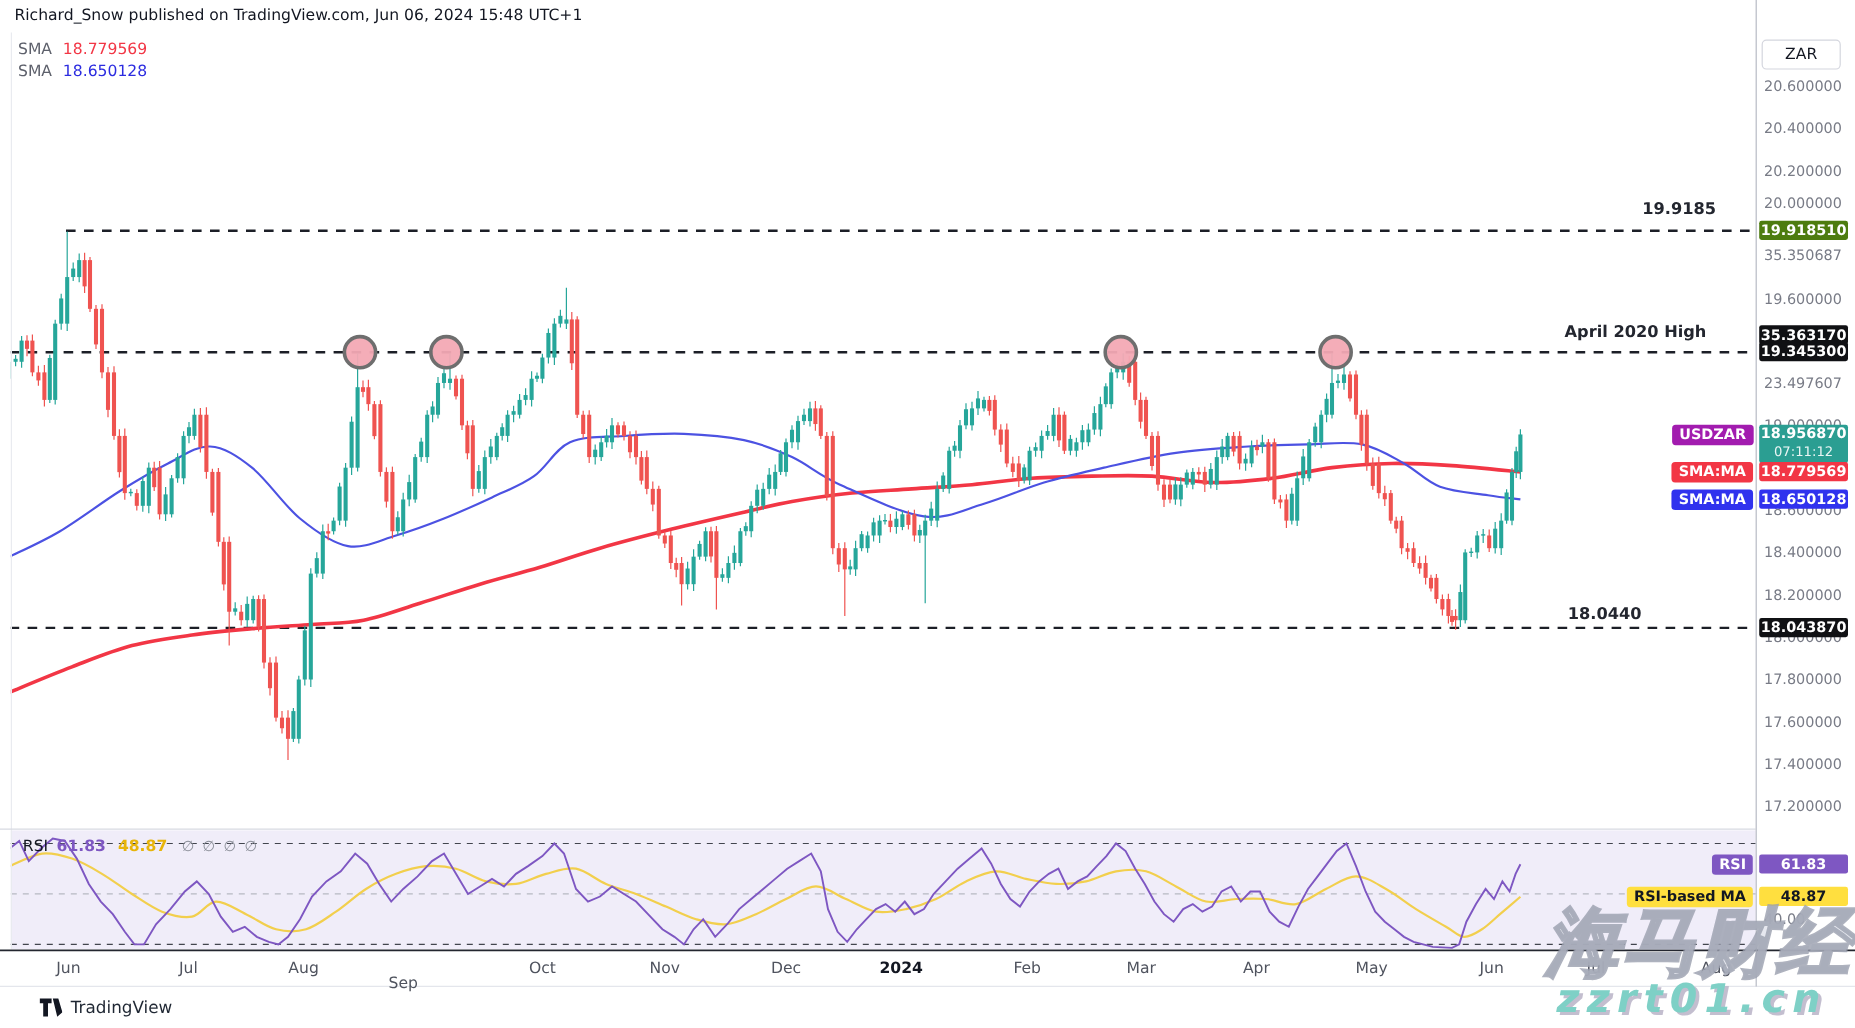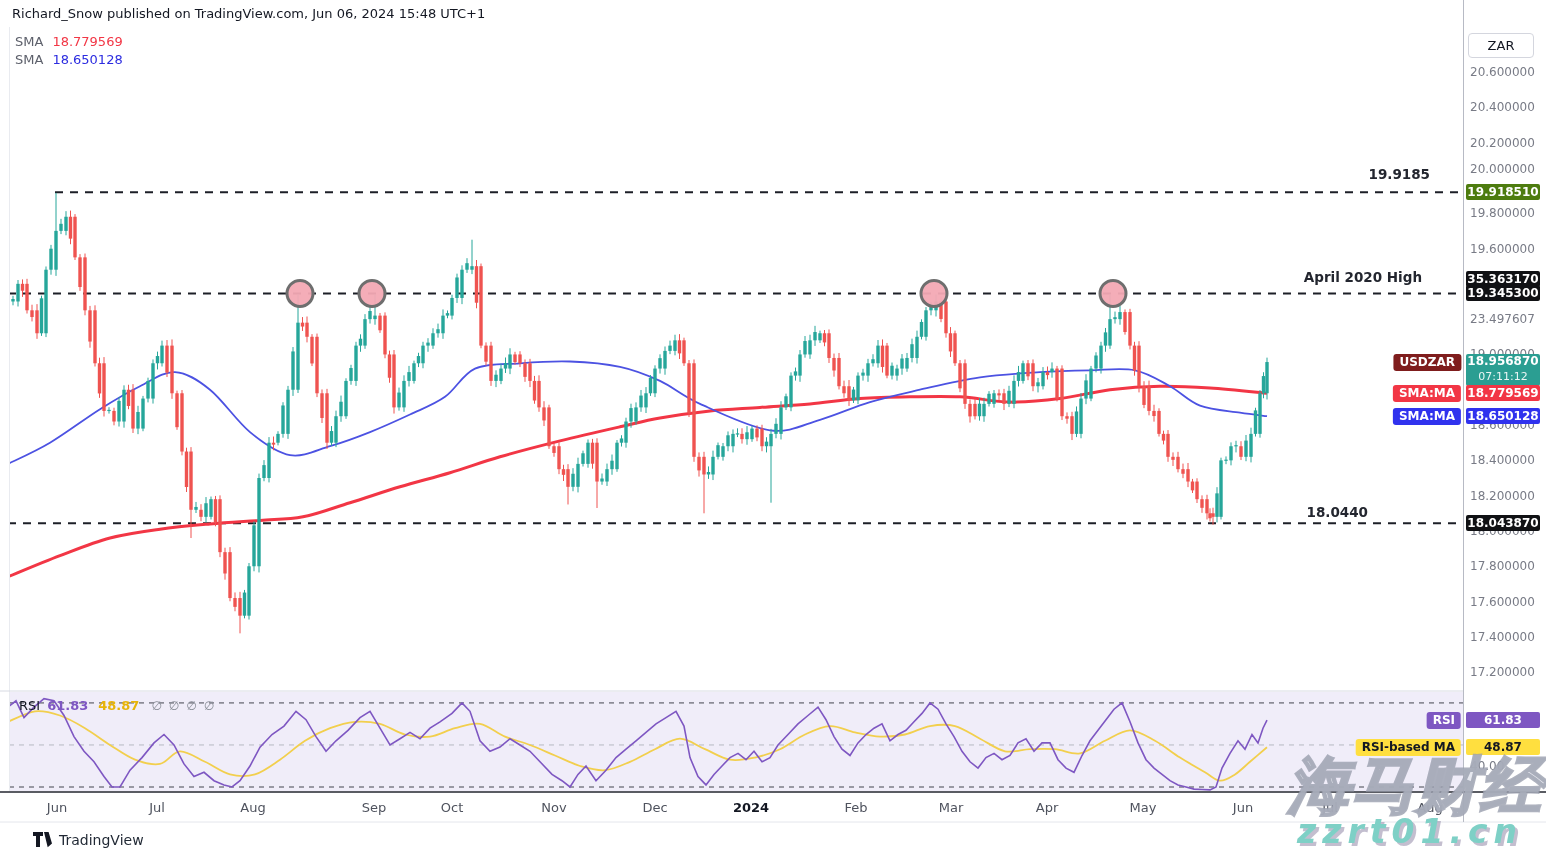--- a/index.html
+++ b/index.html
@@ -611,60 +611,60 @@
   <div id="level-labels">
       <div class="lvl" style="left: 1382px; top: 166px; margin-left: 48px;">19.9185</div>
       <div class="lvl" style="left: 1422px; top: 269px;">April 2020 High</div>
       <div class="lvl" style="left: 1368px; top: 504px;">18.0440</div>
     </div>
   <div id="price-ticks">
       <div class="tick" style="top: 65.012px;">20.600000</div>
       <div class="tick" style="top: 100.315px;">20.400000</div>
       <div class="tick" style="top: 135.619px;">20.200000</div>
       <div class="tick" style="top: 162px;">20.000000</div>
-      <div class="tick" style="top: 206.226px;">19.800000</div>
+      <div class="tick" style="top: 206.226px;">35.350687</div>
       <div class="tick" style="top: 241.53px;">19.600000</div>
       <div class="tick" style="top: 276.833px;">19.400000</div>
       <div class="tick" style="top: 312.137px;">23.497607</div>
       <div class="tick" style="top: 347.44px;">19.000000</div>
       <div class="tick" style="top: 382.744px;">18.800000</div>
       <div class="tick" style="top: 418.047px;">18.600000</div>
       <div class="tick" style="top: 453.351px;">18.400000</div>
       <div class="tick" style="top: 488.654px;">18.200000</div>
       <div class="tick" style="top: 523.958px;">18.000000</div>
       <div class="tick" style="top: 559.261px;">17.800000</div>
       <div class="tick" style="top: 594.565px;">17.600000</div>
       <div class="tick" style="top: 629.868px;">17.400000</div>
       <div class="tick" style="top: 665.172px;">17.200000</div>
       <div class="tick" style="top: 758.987px;">40.00</div>
     </div>
   <div id="badges">
       <div class="vbadge" style="background: #4d7c0f; top: 184.309px;">19.918510</div>
       <div class="vbadge" style="background: rgb(16, 17, 20); top: 270.989px;">35.363170</div>
       <div class="vbadge" style="background: rgb(16, 17, 20); top: 285.489px;">19.345300</div>
       <div class="vbadge" style="background: rgb(16, 17, 20); top: 515.191px;">18.043870</div>
-      <div class="nbadge" style="background: #7f1d1d; top: 353.553px;">USDZAR</div>
+      <div class="nbadge" style="background: #a21caf; top: 353.553px;">USDZAR</div>
       <div class="vbadge" style="background: rgb(43, 158, 146); top: 354.053px; line-height: 15px; padding-bottom: 2px;">
         <div>18.956870</div>
         <div style="font-weight: normal; font-size: 11px; color: rgba(255, 255, 255, 0.9);">07:11:12</div>
       </div>
       <div class="nbadge" style="background: rgb(242, 54, 69); top: 384.85px;">SMA:MA</div>
       <div class="vbadge" style="background: rgb(242, 54, 69); top: 385.35px;">18.779569</div>
       <div class="nbadge" style="background: rgb(48, 50, 238); top: 407.699px;">SMA:MA</div>
       <div class="vbadge" style="background: rgb(48, 50, 238); top: 408.199px;">18.650128</div>
       <div class="nbadge" style="background: rgb(126, 87, 194); top: 711.603px;">RSI</div>
       <div class="vbadge" style="background: rgb(126, 87, 194); top: 712.103px;">61.83</div>
       <div class="nbadge" style="background: rgb(255, 223, 63); top: 738.843px; color: rgb(19, 23, 34);">RSI-based MA</div>
       <div class="vbadge" style="background: rgb(255, 223, 63); top: 739.343px; color: rgb(19, 23, 34);">48.87</div>
     </div>
   <div id="months">
       <div class="month" style="left: 57px;">Jun</div>
       <div class="month" style="left: 157px;">Jul</div>
       <div class="month" style="left: 253px;">Aug</div>
-      <div class="month" style="left: 374px;">Sep</div>
+      <div class="month" style="left: 336px; margin-top: 12px;">Sep</div>
       <div class="month" style="left: 452px;">Oct</div>
       <div class="month" style="left: 554px;">Nov</div>
       <div class="month" style="left: 655px;">Dec</div>
       <div class="month bold" style="left: 751px;">2024</div>
       <div class="month" style="left: 856px;">Feb</div>
       <div class="month" style="left: 951px;">Mar</div>
       <div class="month" style="left: 1047px;">Apr</div>
       <div class="month" style="left: 1143px;">May</div>
       <div class="month" style="left: 1243px;">Jun</div>
       <div class="month" style="left: 1330px;">Jul</div>

